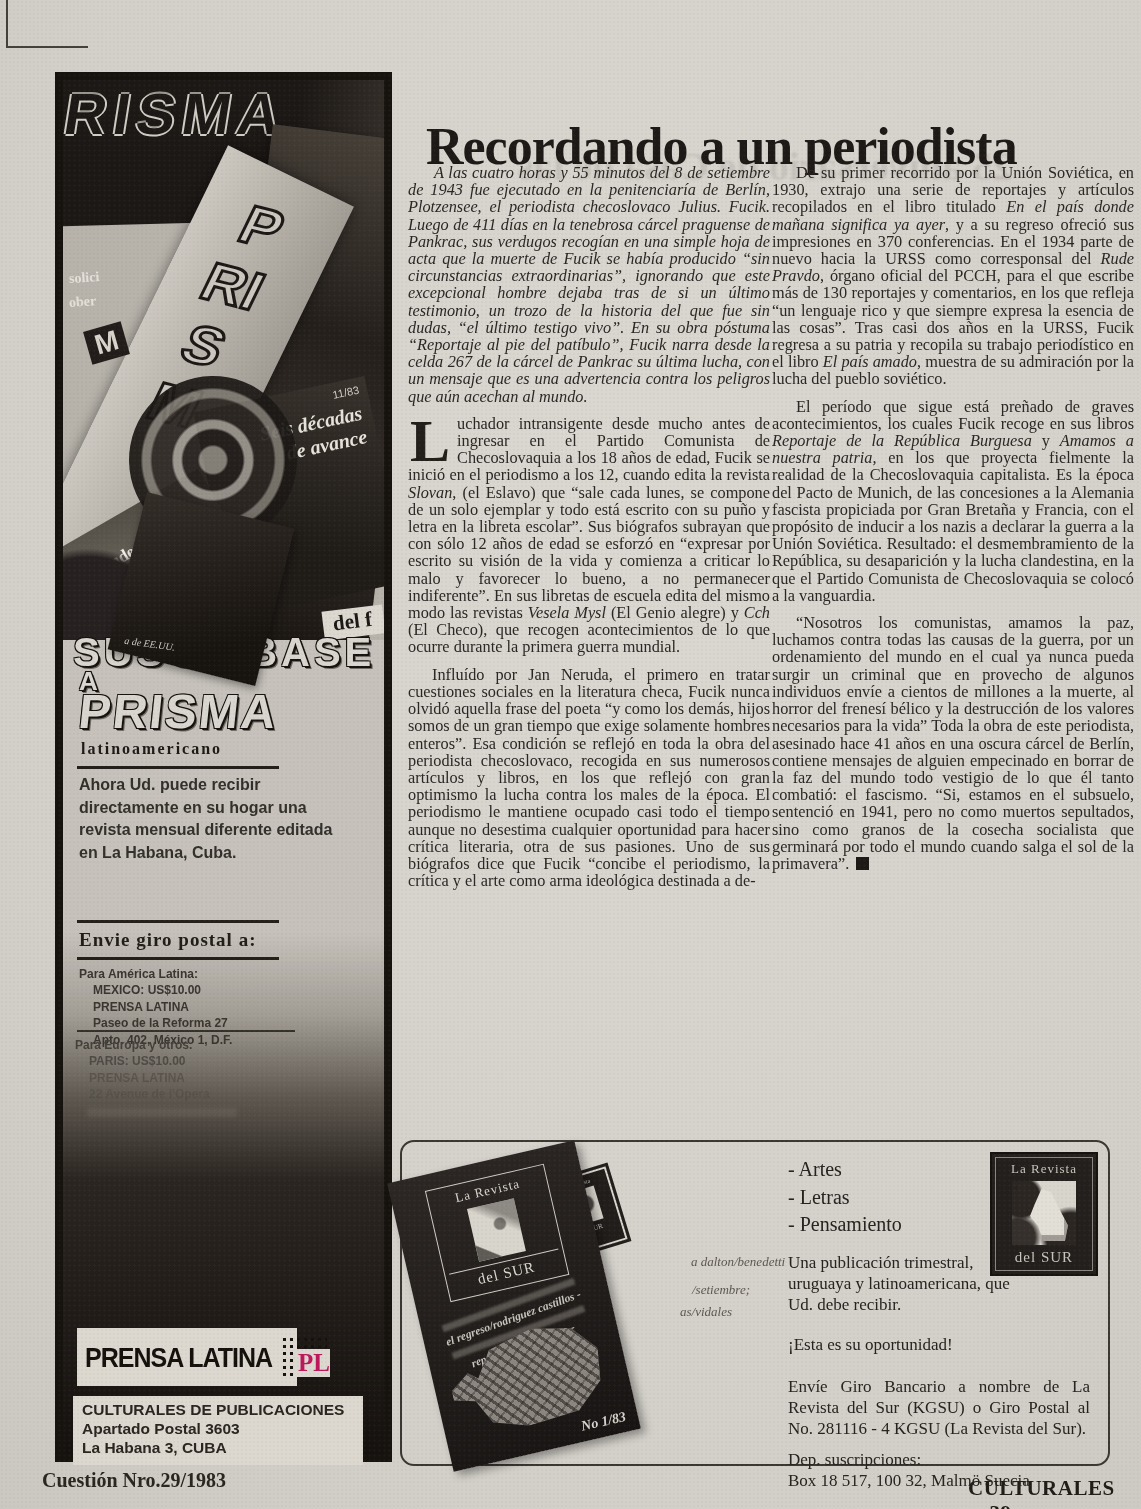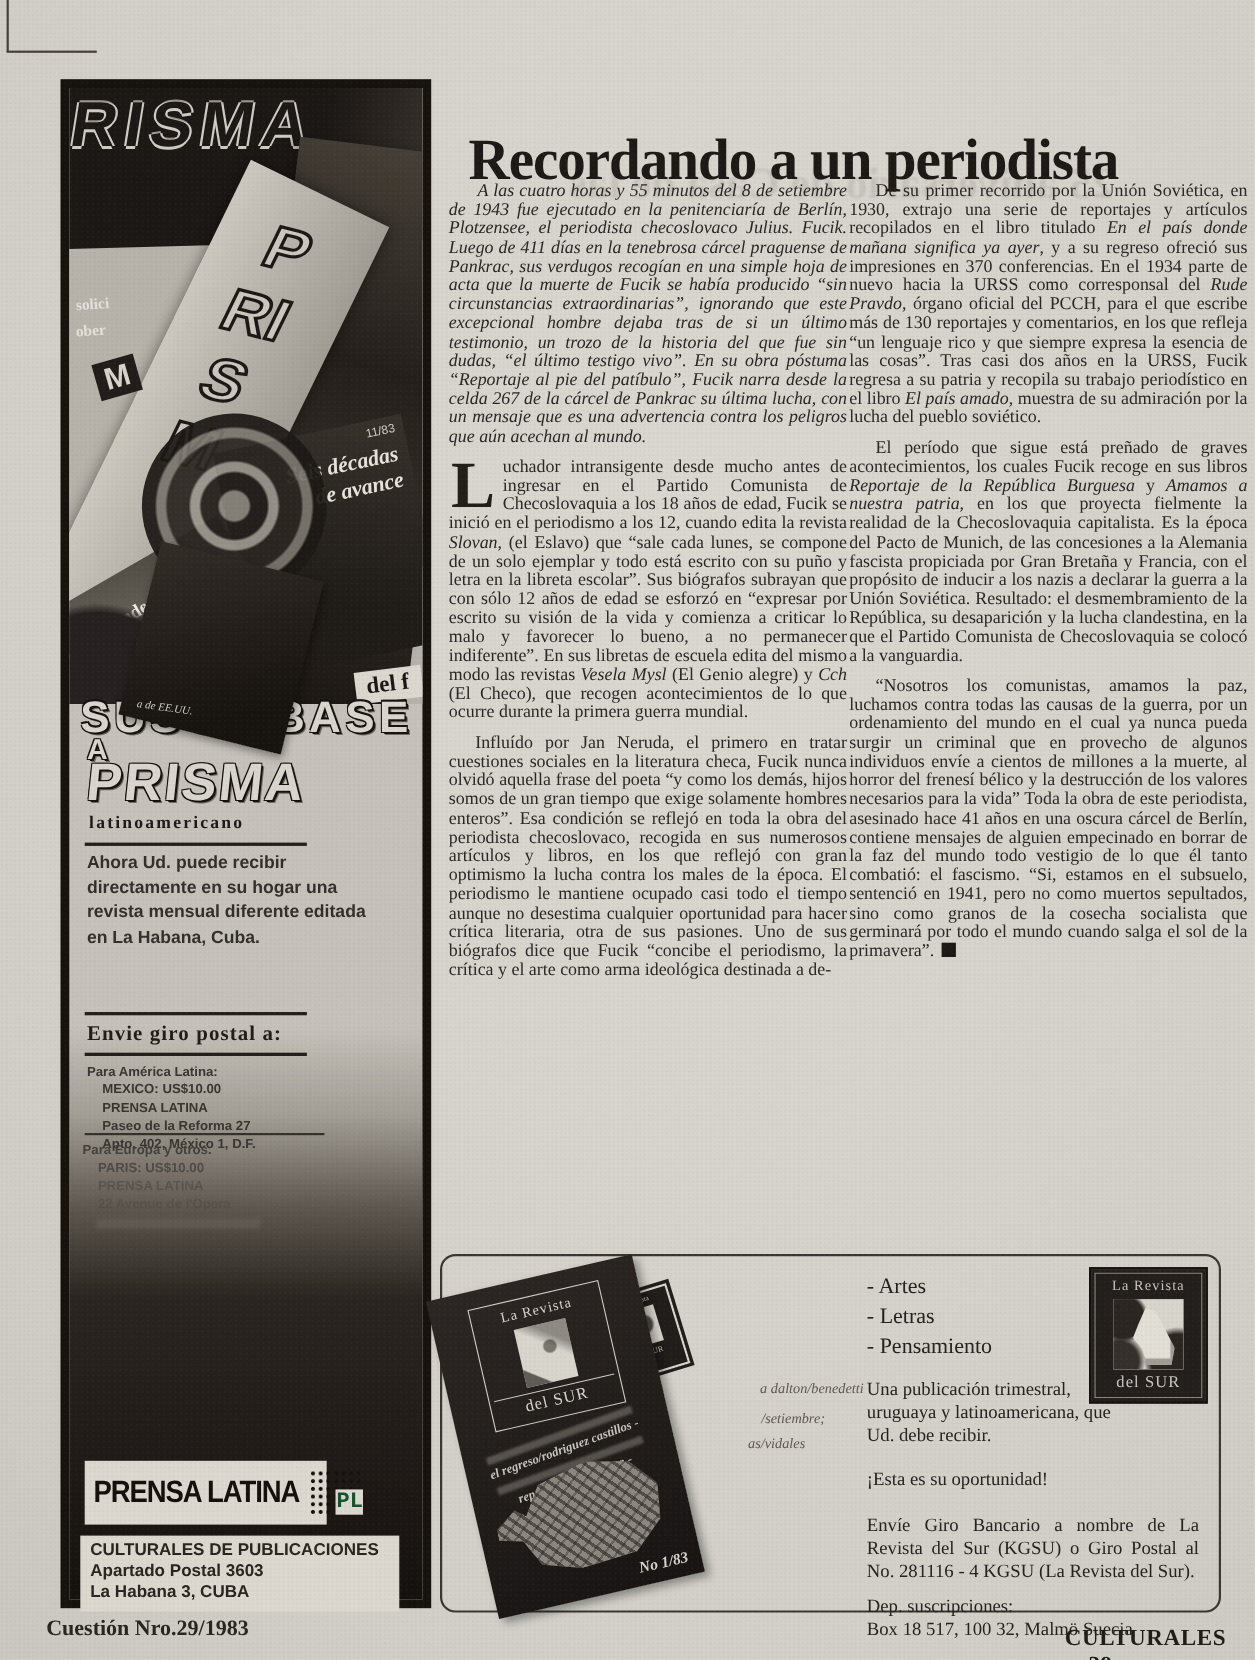--- a/index.html
+++ b/index.html
@@ -76,22 +76,22 @@
   .sb-div{left:14px;top:950px;width:218px;height:2px;background:#33302a;}
   .sb-europe{left:12px;top:957px;color:#44403a;}
   .sb-europe .l2{opacity:.8;} .sb-europe .l3{opacity:.5;} .sb-europe .l4{opacity:.32;}
   .sb-smudge{left:24px;top:1028px;width:150px;height:9px;background:rgba(120,112,102,.35);filter:blur(2px);}
   .pl-box{left:14px;top:1248px;width:220px;height:58px;background:#dcd8d0;display:flex;align-items:center;
     padding:0 8px;box-sizing:border-box;gap:9px;}
   .pl-name{font-family:"Liberation Sans",sans-serif;font-weight:bold;font-size:25px;letter-spacing:-1px;
     color:#14100c;transform:scaleY(1.12);white-space:nowrap;}
   .pl-mark{width:46px;height:42px;flex:0 0 auto;position:relative;
     background-image:radial-gradient(#14100c 1.6px, transparent 2px);background-size:7px 7px;}
-  .pl-mark span{position:absolute;right:-3px;bottom:1px;font-family:Liberation Mono, monospace;
-    font-weight:bold;font-size:20px;color:#14532d;background:#dcd8d0;padding-left:1px;}
+  .pl-mark span{position:absolute;right:-3px;bottom:1px;font-family:Liberation Serif, serif;
+    font-weight:bold;font-size:25px;color:#be185d;background:#dcd8d0;padding-left:1px;}
   .dir-box{left:10px;top:1316px;width:290px;background:#dcd8d0;padding:5px 9px 7px;box-sizing:border-box;
     font-family:"Liberation Sans",sans-serif;font-weight:bold;font-size:15.5px;line-height:1.22;color:#29251f;}
 
   
   .title{left:426px;top:80px;width:680px;font-weight:bold;font-size:53px;letter-spacing:-1px;
     color:#1d1916;transform:scaleX(.98);transform-origin:left;white-space:nowrap;}
   .ghost-title{left:430px;top:143px;width:670px;text-align:center;font-weight:bold;font-size:40px;
     color:rgba(45,40,34,.10);transform:scaleX(-1);filter:blur(1px);white-space:nowrap;}
   .col{width:362px;font-size:16.3px;line-height:17.2px;text-align:justify;}
   .col1{left:408px;top:164px;}

